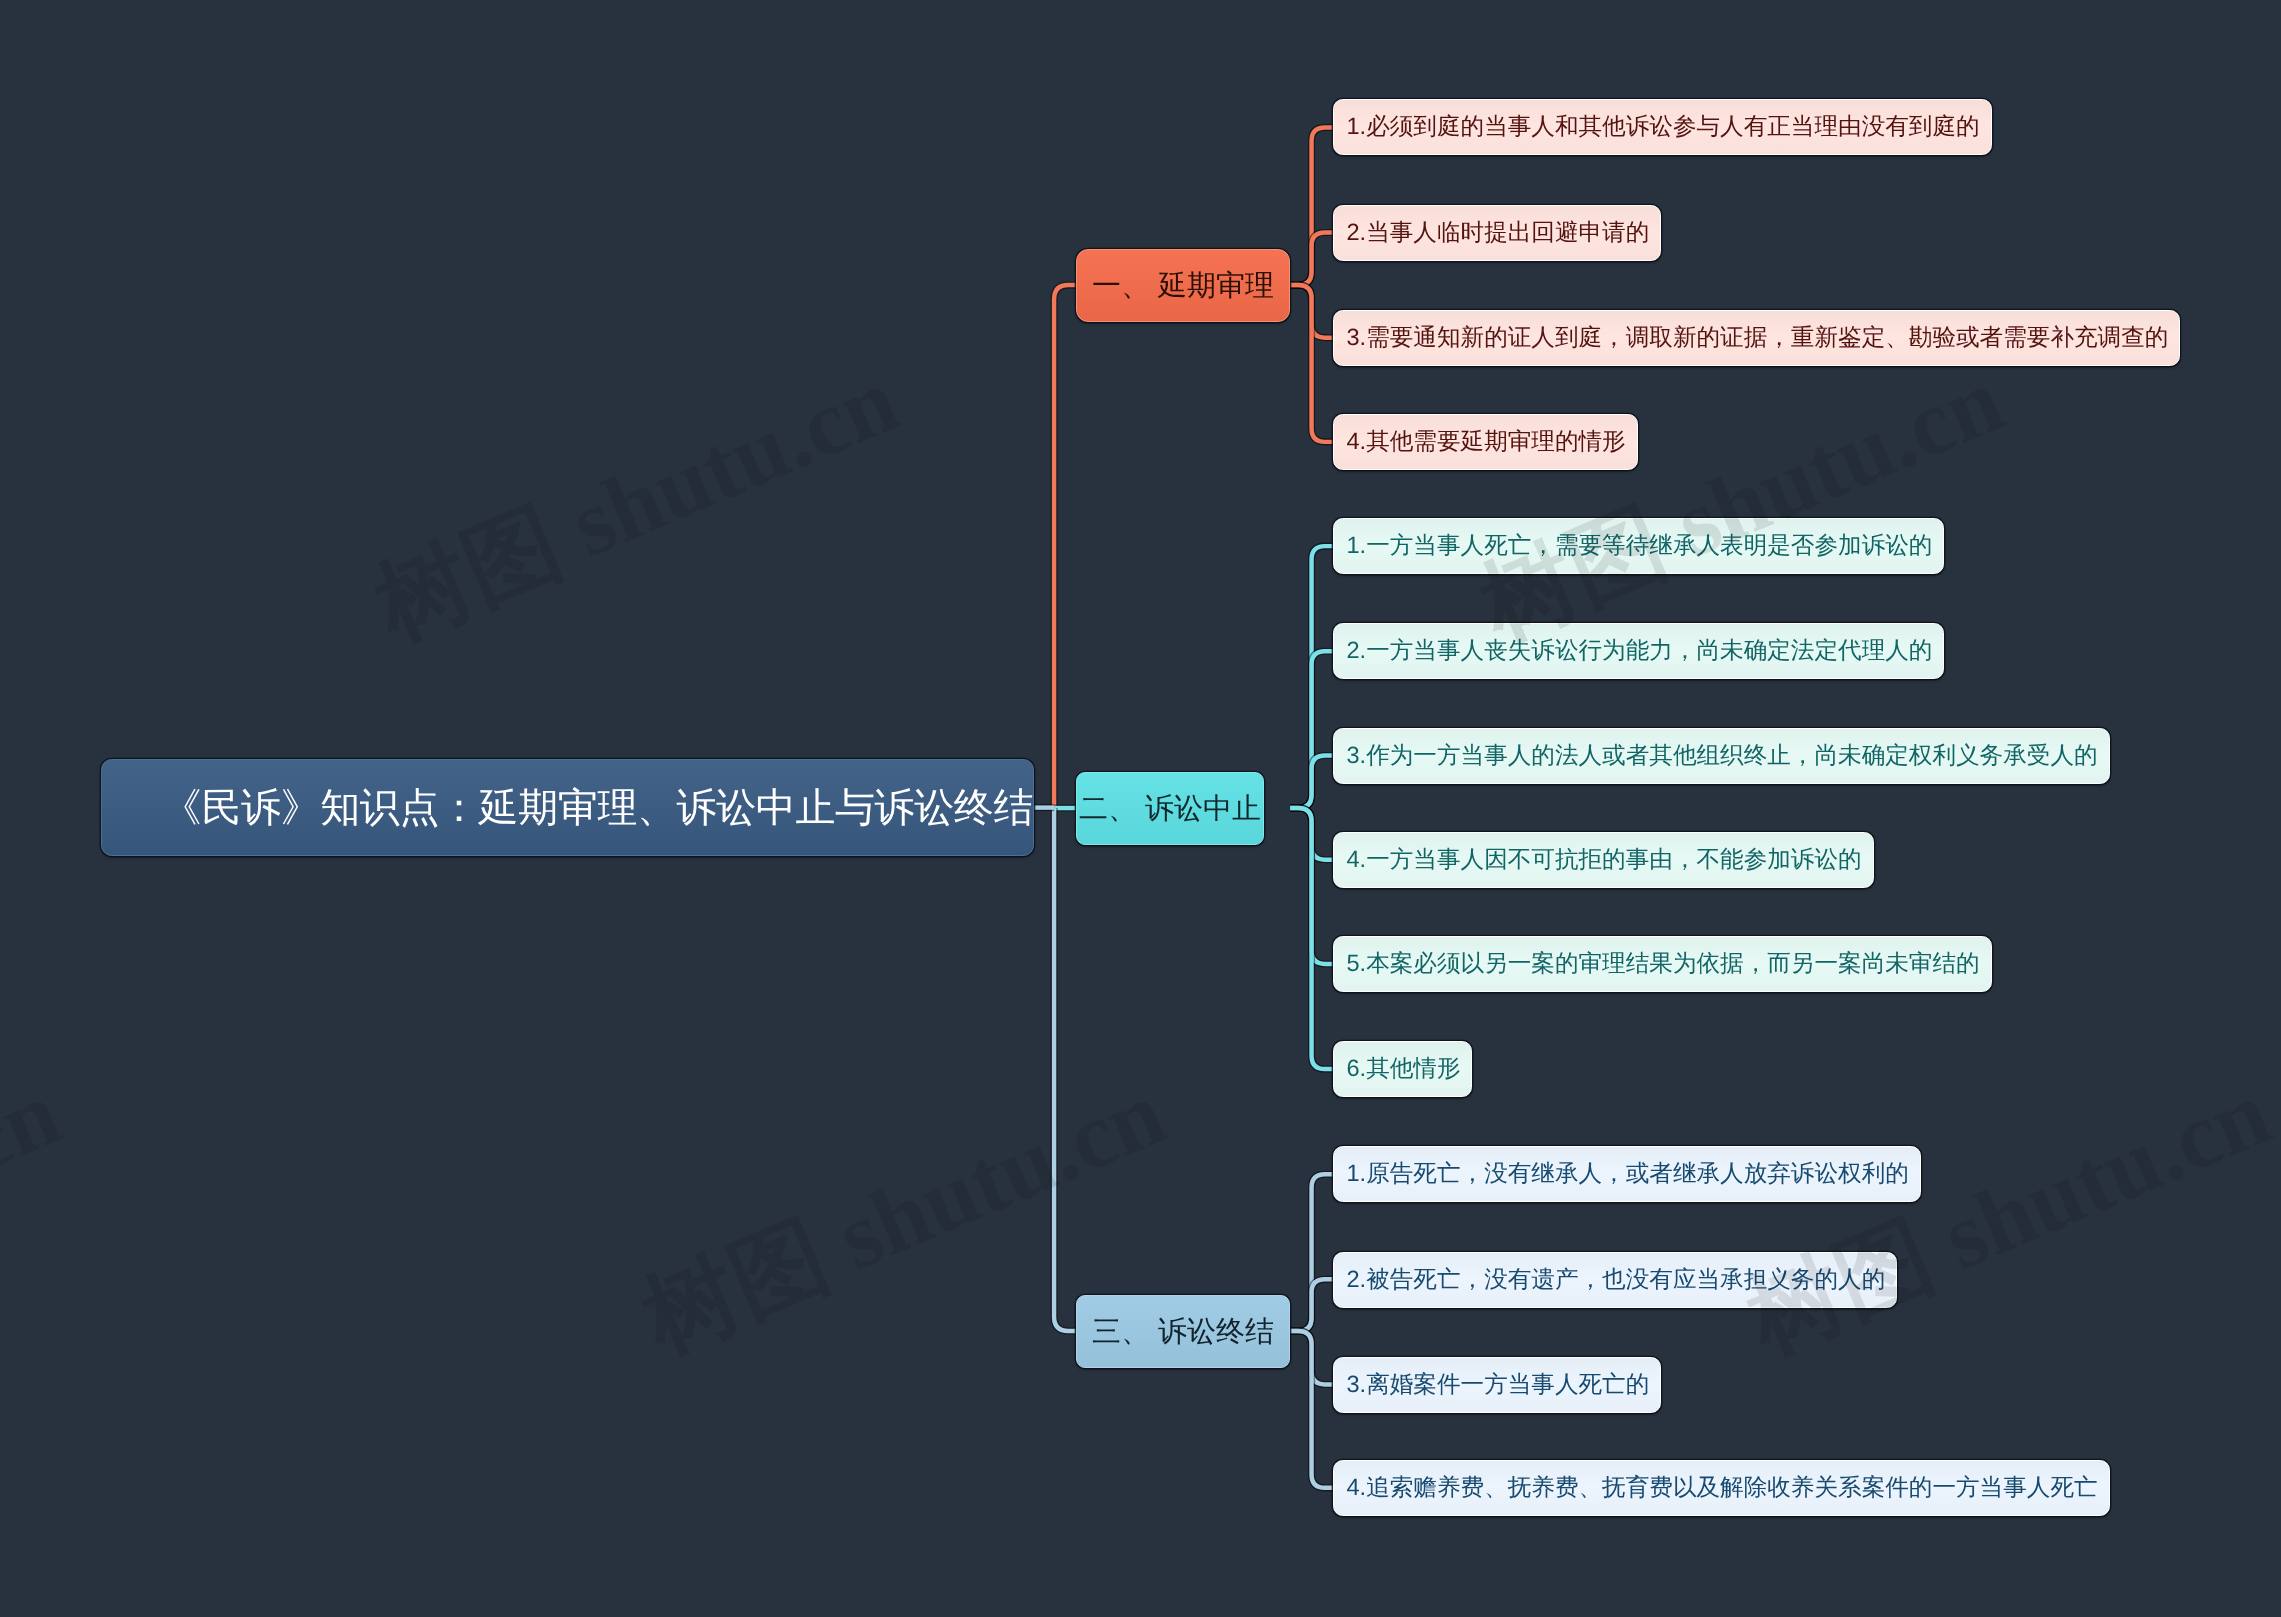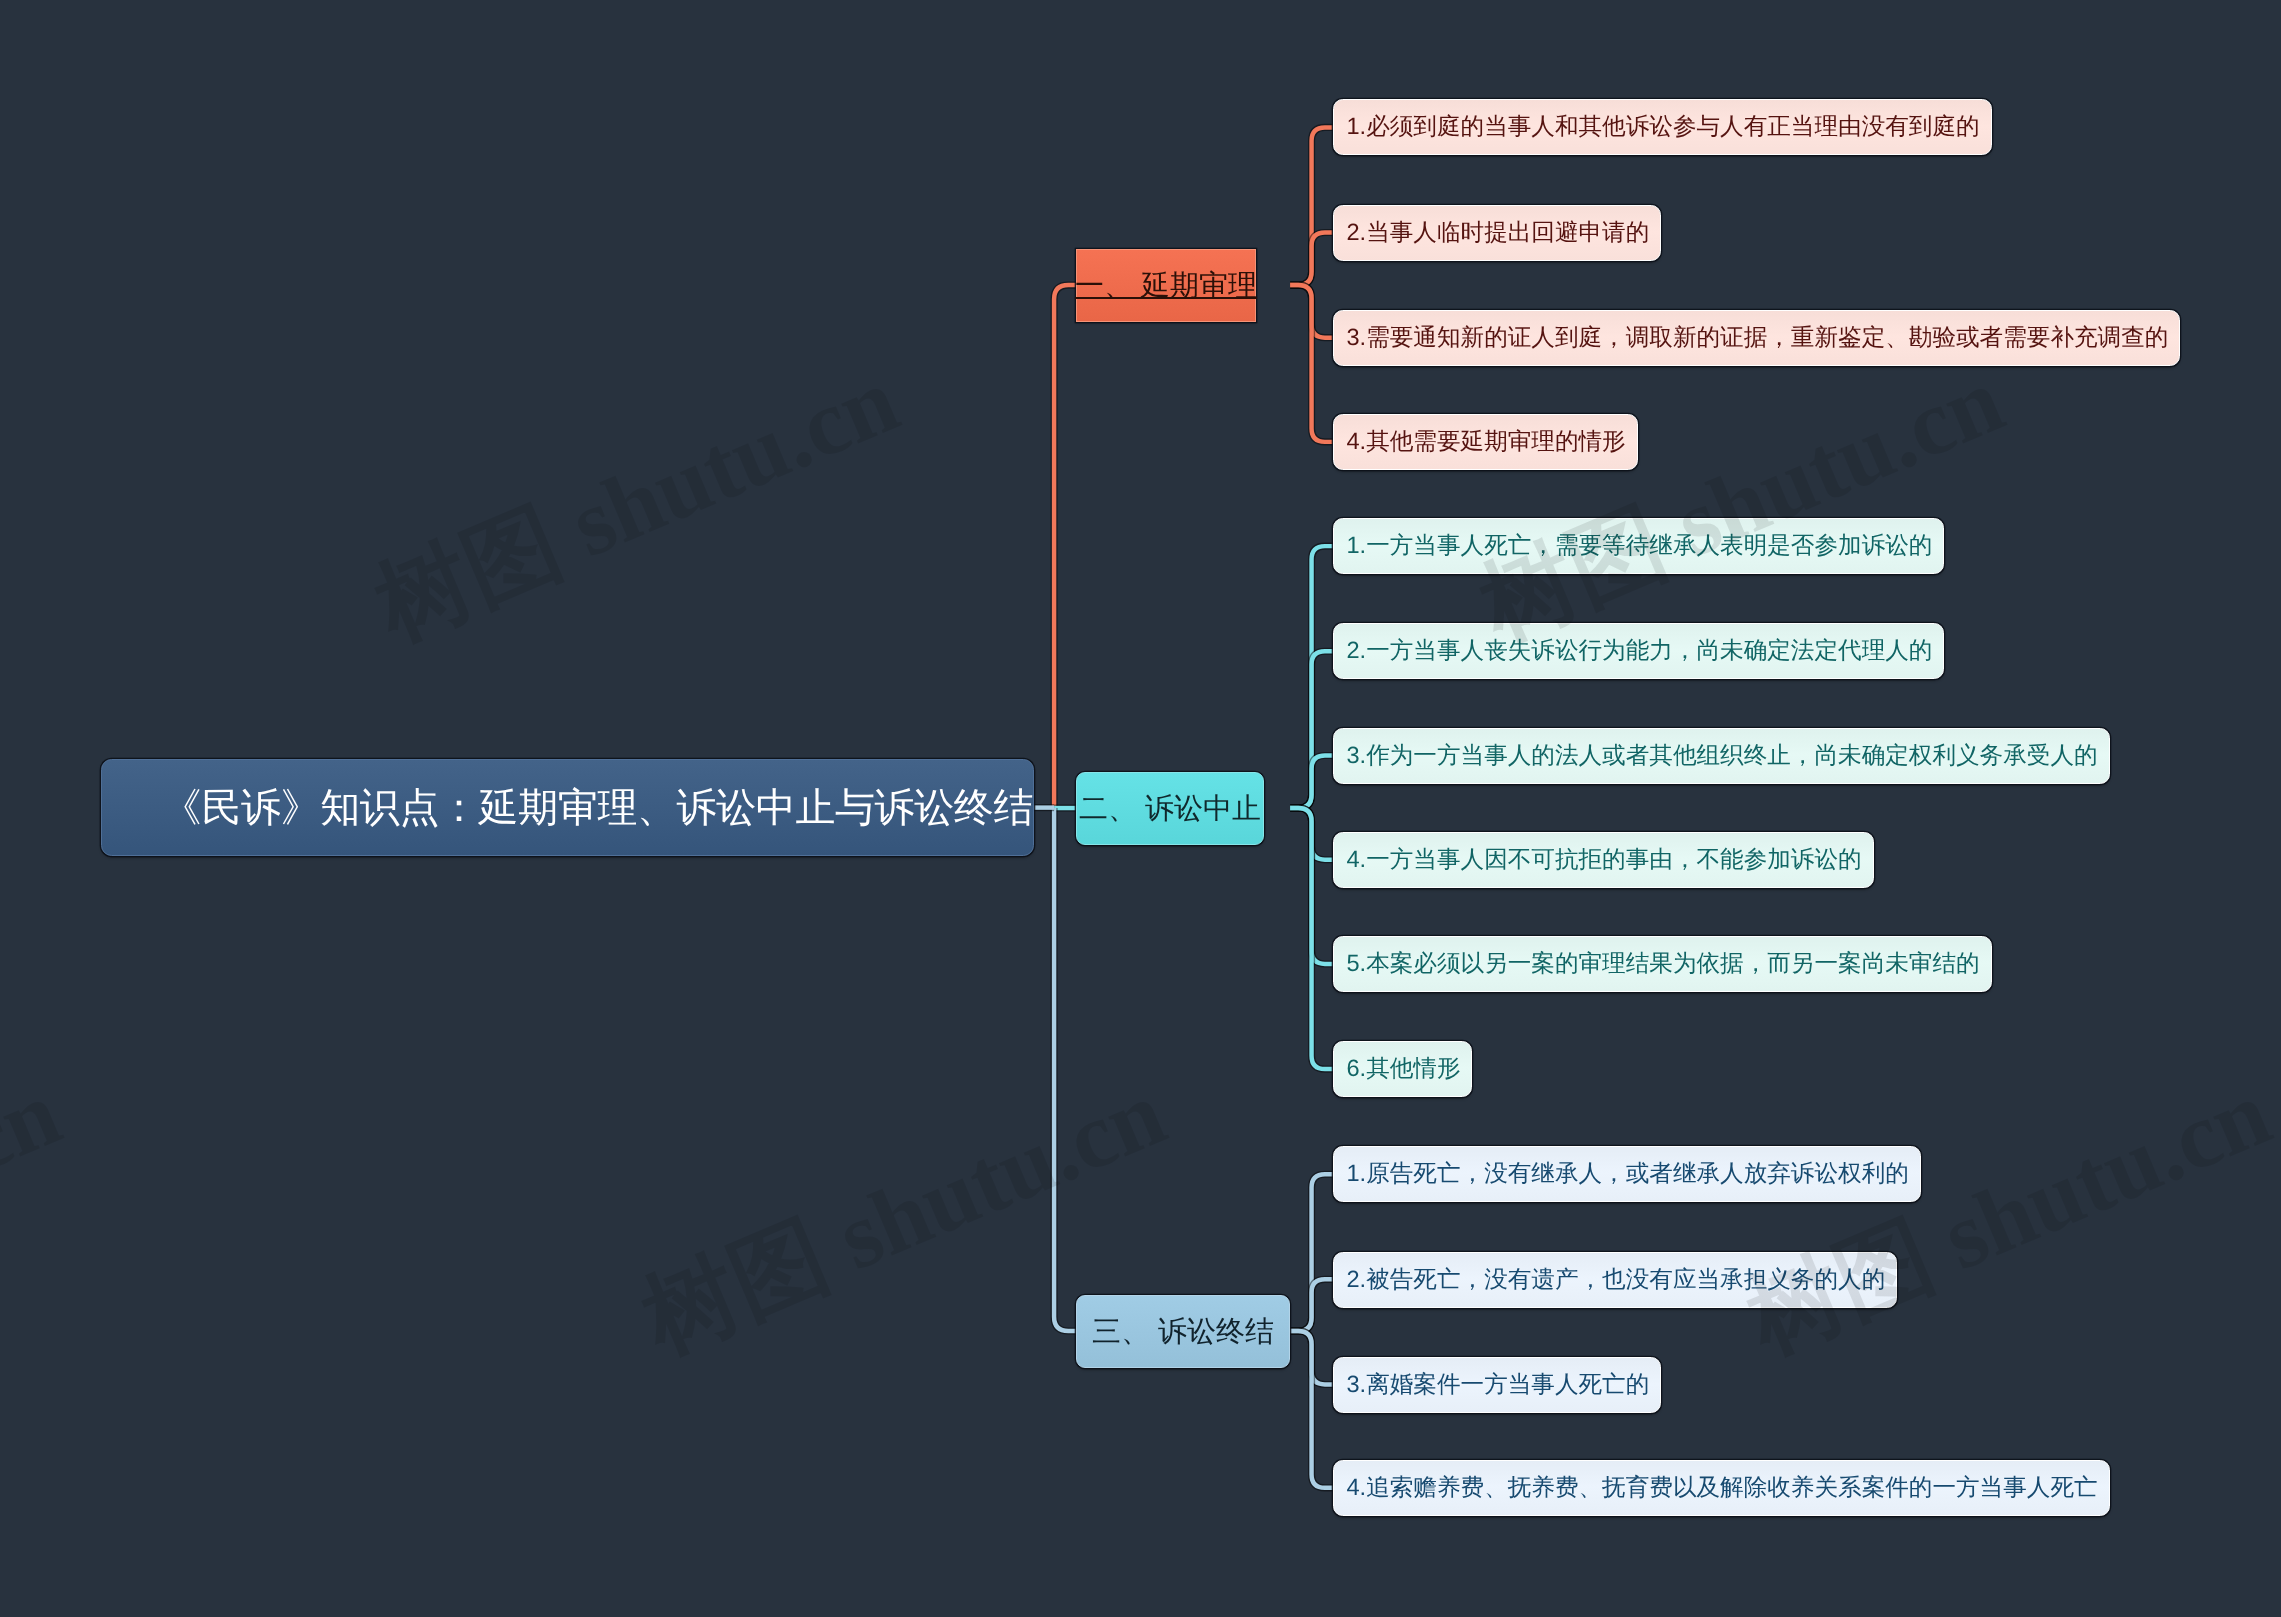--- a/index.html
+++ b/index.html
@@ -62,21 +62,21 @@
         <path d="M 1448 1494 H 1457.00 Q 1472 1494 1472 1509.00 V 1539.00 Q 1472 1554 1487.00 1554 H 1496" fill="none" stroke="rgba(0,0,0,0.45)" stroke-width="8" stroke-linecap="butt" stroke-linejoin="round"></path>
         <path d="M 1448 1494 H 1457.00 Q 1472 1494 1472 1509.00 V 1539.00 Q 1472 1554 1487.00 1554 H 1496" fill="none" stroke="#ACCFE4" stroke-width="5" stroke-linecap="butt" stroke-linejoin="round"></path>
         <path d="M 1448 1494 H 1457.00 Q 1472 1494 1472 1509.00 V 1655.00 Q 1472 1670 1487.00 1670 H 1496" fill="none" stroke="rgba(0,0,0,0.45)" stroke-width="8" stroke-linecap="butt" stroke-linejoin="round"></path>
         <path d="M 1448 1494 H 1457.00 Q 1472 1494 1472 1509.00 V 1655.00 Q 1472 1670 1487.00 1670 H 1496" fill="none" stroke="#ACCFE4" stroke-width="5" stroke-linecap="butt" stroke-linejoin="round"></path>
         <path d="M 1160 906.5 H 1183" fill="none" stroke="rgba(0,0,0,0.45)" stroke-width="8" stroke-linecap="butt" stroke-linejoin="round"></path>
         <path d="M 1160 906.5 H 1183" fill="none" stroke="#ACCFE4" stroke-width="5" stroke-linecap="butt" stroke-linejoin="round"></path>
       </g>
     </svg>
   <div id="nodes">
       <div class="node root" style="left: 101px; top: 759px; width: 933px; height: 97px; background: linear-gradient(rgb(67, 99, 137) 0%, rgb(53, 85, 123) 100%); color: rgb(255, 255, 255); font-size: 40px; letter-spacing: -0.4px; border-radius: 10.7px; border: 1.8px solid rgb(79, 111, 151); box-shadow: rgba(10, 15, 24, 0.85) 0px 0px 0px 1.3px, rgba(0, 0, 0, 0.35) 0px 1.8px 2.7px;"><span>《民诉》知识点：延期审理、诉讼中止与诉讼终结</span></div>
-      <div class="node branch" style="left: 1076px; top: 249px; width: 180px; height: 73px; background: linear-gradient(rgb(245, 114, 83) 0%, rgb(233, 102, 71) 100%); color: rgb(43, 16, 8); font-size: 29px; border-radius: 0; border: 1.8px solid rgb(245, 147, 119); box-shadow: rgba(10, 15, 24, 0.85) 0px 0px 0px 1.3px, rgba(0, 0, 0, 0.35) 0px 1.8px 2.7px; text-decoration: underline;"><span>一、 延期审理</span></div>
+      <div class="node branch" style="left: 1076px; top: 249px; width: 214px; height: 73px; background: linear-gradient(rgb(245, 114, 83) 0%, rgb(233, 102, 71) 100%); color: rgb(43, 16, 8); font-size: 29px; border-radius: 12px; border: 1.8px solid rgb(245, 147, 119); box-shadow: rgba(10, 15, 24, 0.85) 0px 0px 0px 1.3px, rgba(0, 0, 0, 0.35) 0px 1.8px 2.7px;"><span>一、 延期审理</span></div>
       <div class="node leaf" style="left: 1333px; top: 99px; width: 659px; height: 56px; background: linear-gradient(rgb(247, 222, 216) 0%, rgb(254, 229, 223) 48%, rgb(249, 224, 218) 100%); color: rgb(85, 19, 16); font-size: 23.6px; padding-left: 12.5px; border-radius: 9.8px; border: 1.8px solid rgb(255, 255, 255); box-shadow: rgba(10, 15, 24, 0.85) 0px 0px 0px 1.3px, rgba(0, 0, 0, 0.35) 0px 1.8px 2.7px;"><span>1.必须到庭的当事人和其他诉讼参与人有正当理由没有到庭的</span></div>
       <div class="node leaf" style="left: 1333px; top: 205px; width: 328px; height: 56px; background: linear-gradient(rgb(247, 222, 216) 0%, rgb(254, 229, 223) 48%, rgb(249, 224, 218) 100%); color: rgb(85, 19, 16); font-size: 23.6px; padding-left: 12.5px; border-radius: 9.8px; border: 1.8px solid rgb(255, 255, 255); box-shadow: rgba(10, 15, 24, 0.85) 0px 0px 0px 1.3px, rgba(0, 0, 0, 0.35) 0px 1.8px 2.7px;"><span>2.当事人临时提出回避申请的</span></div>
       <div class="node leaf" style="left: 1333px; top: 310px; width: 847px; height: 56px; background: linear-gradient(rgb(247, 222, 216) 0%, rgb(254, 229, 223) 48%, rgb(249, 224, 218) 100%); color: rgb(85, 19, 16); font-size: 23.6px; padding-left: 12.5px; border-radius: 9.8px; border: 1.8px solid rgb(255, 255, 255); box-shadow: rgba(10, 15, 24, 0.85) 0px 0px 0px 1.3px, rgba(0, 0, 0, 0.35) 0px 1.8px 2.7px;"><span>3.需要通知新的证人到庭，调取新的证据，重新鉴定、勘验或者需要补充调查的</span></div>
       <div class="node leaf" style="left: 1333px; top: 414px; width: 305px; height: 56px; background: linear-gradient(rgb(247, 222, 216) 0%, rgb(254, 229, 223) 48%, rgb(249, 224, 218) 100%); color: rgb(85, 19, 16); font-size: 23.6px; padding-left: 12.5px; border-radius: 9.8px; border: 1.8px solid rgb(255, 255, 255); box-shadow: rgba(10, 15, 24, 0.85) 0px 0px 0px 1.3px, rgba(0, 0, 0, 0.35) 0px 1.8px 2.7px;"><span>4.其他需要延期审理的情形</span></div>
       <div class="node branch" style="left: 1076px; top: 772px; width: 188px; height: 73px; background: linear-gradient(rgb(101, 226, 230) 0%, rgb(89, 214, 218) 100%); color: rgb(16, 40, 44); font-size: 29px; border-radius: 9px; border: 1.8px solid rgb(134, 229, 232); box-shadow: rgba(10, 15, 24, 0.85) 0px 0px 0px 1.3px, rgba(0, 0, 0, 0.35) 0px 1.8px 2.7px;"><span>二、 诉讼中止</span></div>
       <div class="node leaf" style="left: 1333px; top: 518px; width: 611px; height: 56px; background: linear-gradient(rgb(223, 242, 238) 0%, rgb(230, 249, 245) 48%, rgb(225, 244, 240) 100%); color: rgb(17, 101, 101); font-size: 23.6px; padding-left: 12.5px; border-radius: 9.8px; border: 1.8px solid rgb(255, 255, 255); box-shadow: rgba(10, 15, 24, 0.85) 0px 0px 0px 1.3px, rgba(0, 0, 0, 0.35) 0px 1.8px 2.7px;"><span>1.一方当事人死亡，需要等待继承人表明是否参加诉讼的</span></div>
       <div class="node leaf" style="left: 1333px; top: 623px; width: 611px; height: 56px; background: linear-gradient(rgb(223, 242, 238) 0%, rgb(230, 249, 245) 48%, rgb(225, 244, 240) 100%); color: rgb(17, 101, 101); font-size: 23.6px; padding-left: 12.5px; border-radius: 9.8px; border: 1.8px solid rgb(255, 255, 255); box-shadow: rgba(10, 15, 24, 0.85) 0px 0px 0px 1.3px, rgba(0, 0, 0, 0.35) 0px 1.8px 2.7px;"><span>2.一方当事人丧失诉讼行为能力，尚未确定法定代理人的</span></div>
       <div class="node leaf" style="left: 1333px; top: 728px; width: 777px; height: 56px; background: linear-gradient(rgb(223, 242, 238) 0%, rgb(230, 249, 245) 48%, rgb(225, 244, 240) 100%); color: rgb(17, 101, 101); font-size: 23.6px; padding-left: 12.5px; border-radius: 9.8px; border: 1.8px solid rgb(255, 255, 255); box-shadow: rgba(10, 15, 24, 0.85) 0px 0px 0px 1.3px, rgba(0, 0, 0, 0.35) 0px 1.8px 2.7px;"><span>3.作为一方当事人的法人或者其他组织终止，尚未确定权利义务承受人的</span></div>
       <div class="node leaf" style="left: 1333px; top: 832px; width: 541px; height: 56px; background: linear-gradient(rgb(223, 242, 238) 0%, rgb(230, 249, 245) 48%, rgb(225, 244, 240) 100%); color: rgb(17, 101, 101); font-size: 23.6px; padding-left: 12.5px; border-radius: 9.8px; border: 1.8px solid rgb(255, 255, 255); box-shadow: rgba(10, 15, 24, 0.85) 0px 0px 0px 1.3px, rgba(0, 0, 0, 0.35) 0px 1.8px 2.7px;"><span>4.一方当事人因不可抗拒的事由，不能参加诉讼的</span></div>
       <div class="node leaf" style="left: 1333px; top: 936px; width: 659px; height: 56px; background: linear-gradient(rgb(223, 242, 238) 0%, rgb(230, 249, 245) 48%, rgb(225, 244, 240) 100%); color: rgb(17, 101, 101); font-size: 23.6px; padding-left: 12.5px; border-radius: 9.8px; border: 1.8px solid rgb(255, 255, 255); box-shadow: rgba(10, 15, 24, 0.85) 0px 0px 0px 1.3px, rgba(0, 0, 0, 0.35) 0px 1.8px 2.7px;"><span>5.本案必须以另一案的审理结果为依据，而另一案尚未审结的</span></div>

